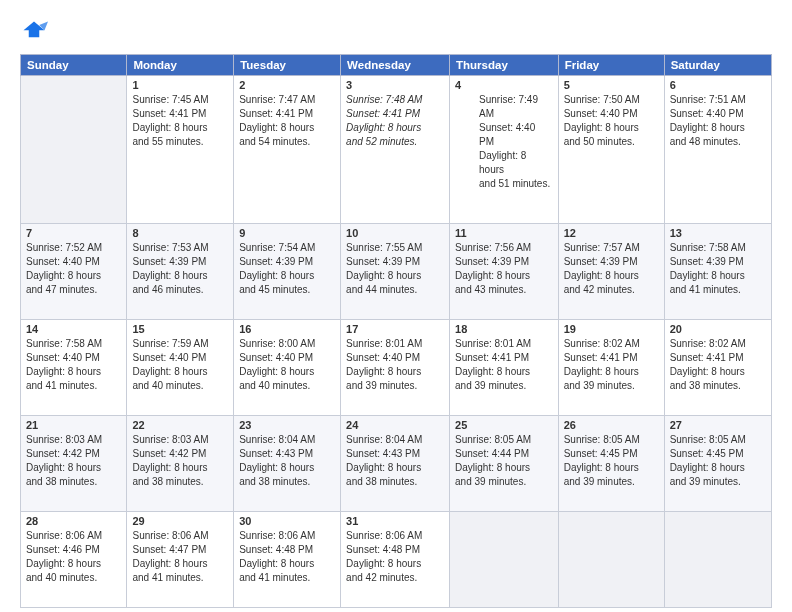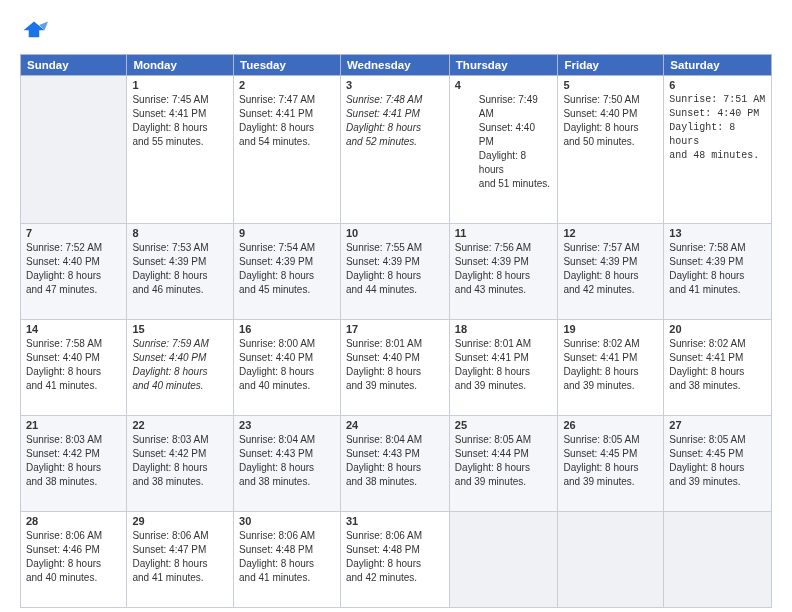--- a/index.html
+++ b/index.html
@@ -161,21 +161,21 @@
           </td>
           <td>
             <span class="day-num">5</span>
             <div class="cell-text" style="white-space: pre-line;">Sunrise: 7:50 AM
 Sunset: 4:40 PM
 Daylight: 8 hours
 and 50 minutes.</div>
           </td>
           <td>
             <span class="day-num">6</span>
-            <div class="cell-text" style="white-space: pre-line; font-family: Liberation Mono, monospace;">Sunrise: 7:51 AM
+            <div class="cell-text" style="white-space: pre-line;">Sunrise: 7:51 AM
 Sunset: 4:40 PM
 Daylight: 8 hours
 and 48 minutes.</div>
           </td>
         </tr>
         <tr>
           <td>
             <span class="day-num">7</span>
             <div class="cell-text" style="white-space: pre-line;">Sunrise: 7:52 AM
 Sunset: 4:40 PM
@@ -228,21 +228,21 @@
         <tr>
           <td>
             <span class="day-num">14</span>
             <div class="cell-text" style="white-space: pre-line;">Sunrise: 7:58 AM
 Sunset: 4:40 PM
 Daylight: 8 hours
 and 41 minutes.</div>
           </td>
           <td>
             <span class="day-num">15</span>
-            <div class="cell-text" style="white-space: pre-line; font-style: italic;">Sunrise: 7:59 AM
+            <div class="cell-text" style="white-space: pre-line;">Sunrise: 7:59 AM
 Sunset: 4:40 PM
 Daylight: 8 hours
 and 40 minutes.</div>
           </td>
           <td>
             <span class="day-num">16</span>
             <div class="cell-text" style="white-space: pre-line;">Sunrise: 8:00 AM
 Sunset: 4:40 PM
 Daylight: 8 hours
 and 40 minutes.</div>

